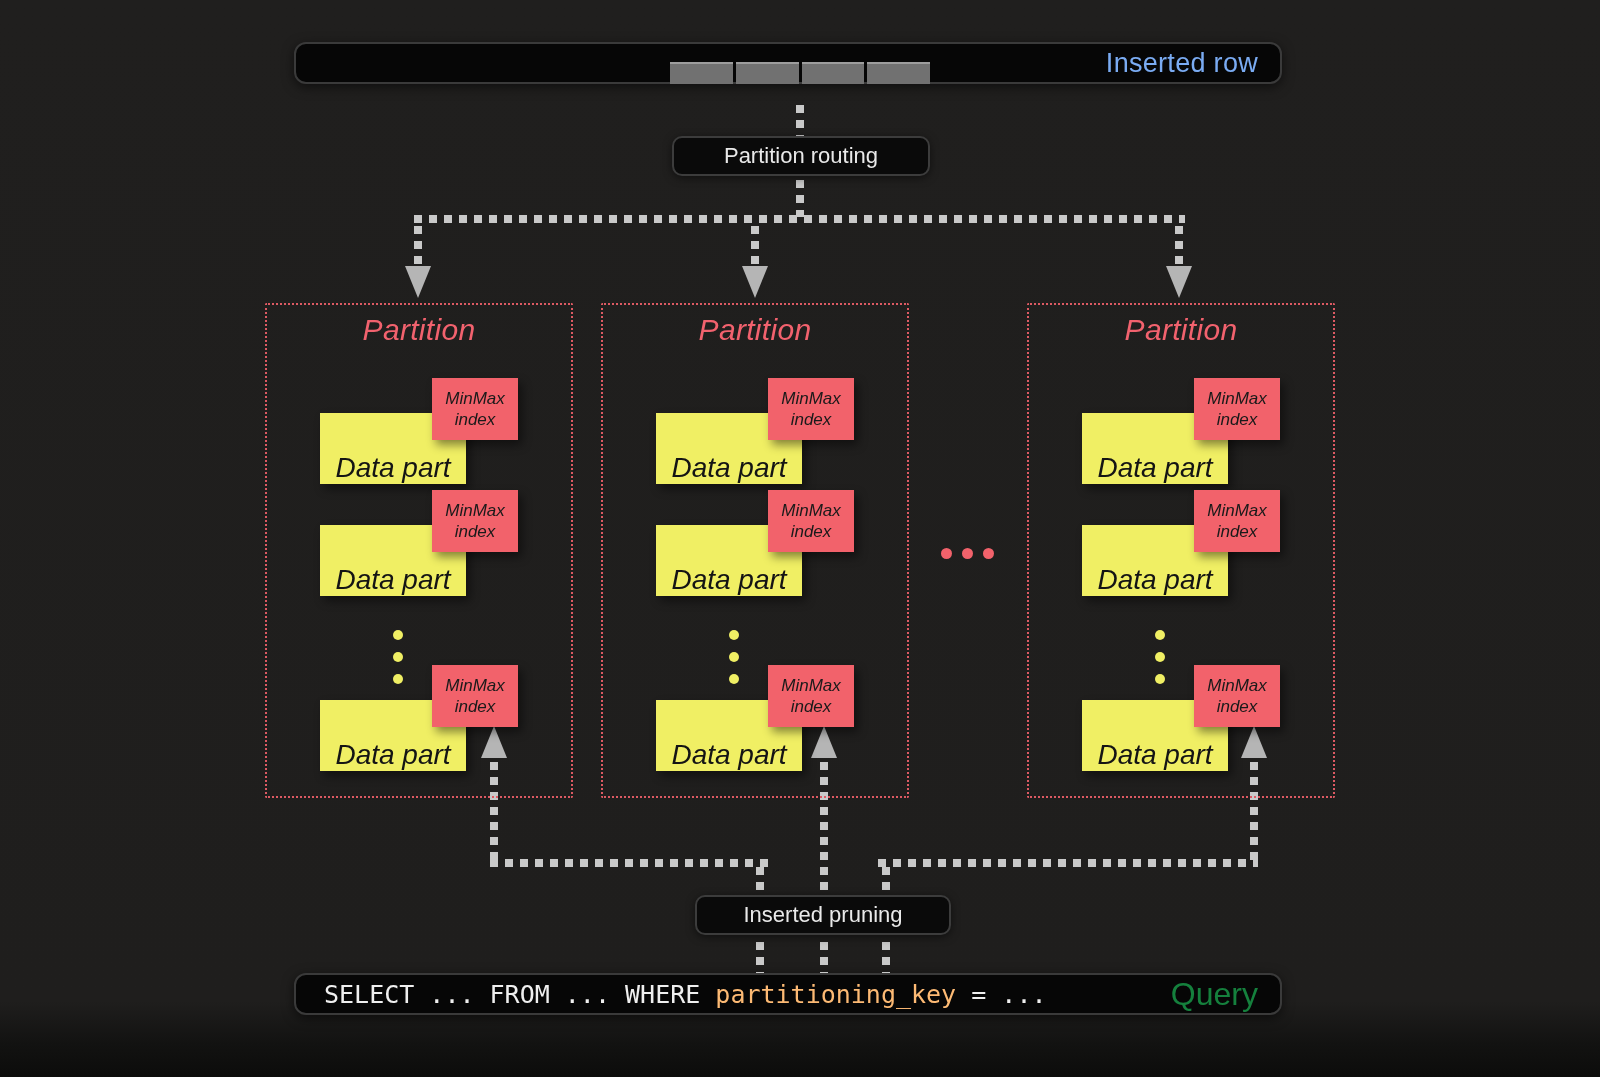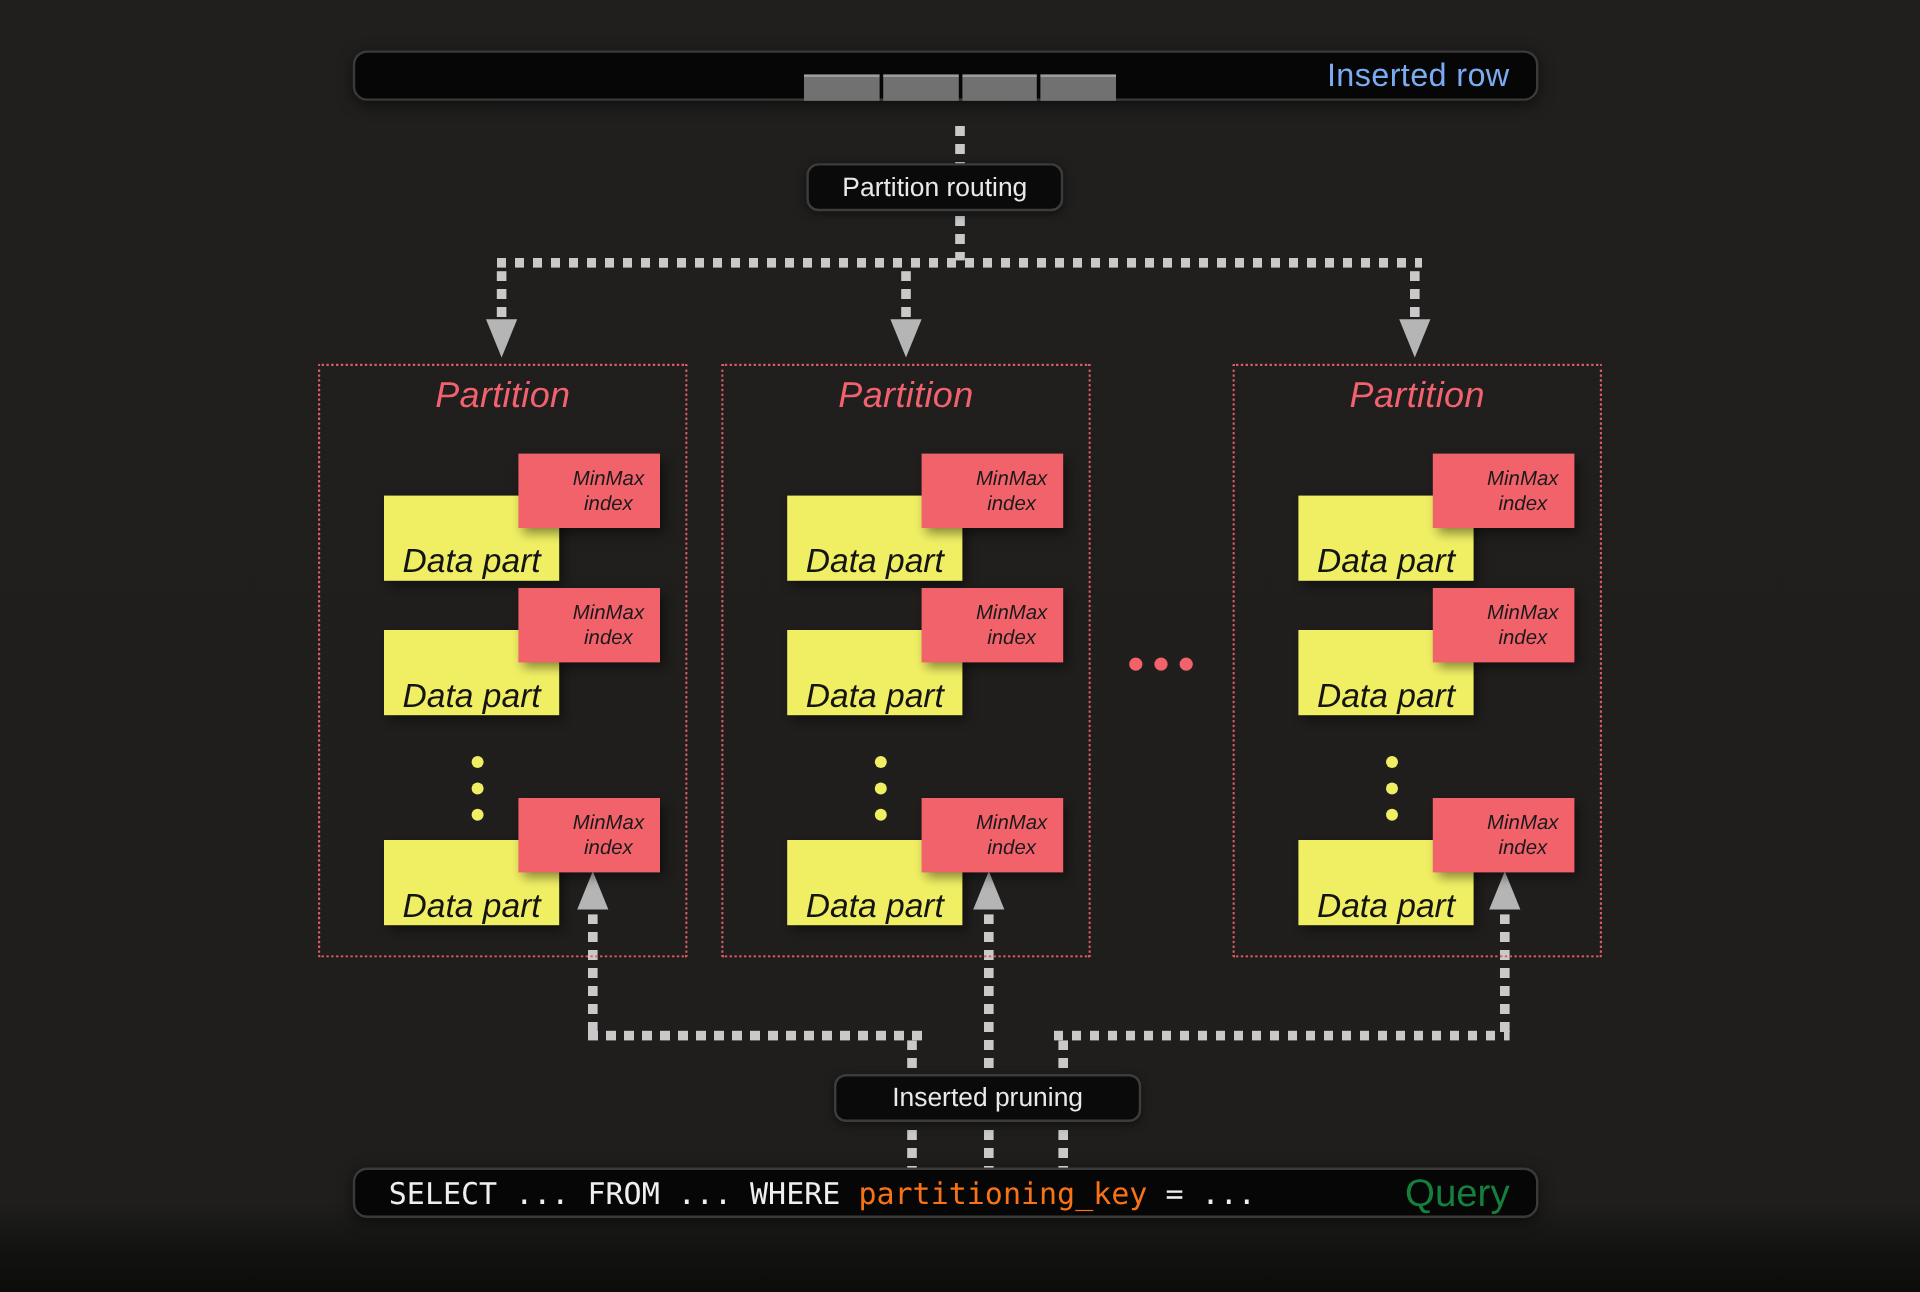--- a/index.html
+++ b/index.html
@@ -17,29 +17,29 @@
   #inserted-bar{top:42px;}
   #query-bar{top:973px;display:flex;align-items:center;padding:0 22px 0 28px;}
   .bar-label{
     position:absolute;right:22px;top:0;height:100%;display:flex;align-items:center;
     font-size:27px;color:#7aabf2;letter-spacing:.3px;
   }
   #row-cells{position:absolute;left:670px;top:62px;width:260px;height:22px;display:flex;gap:3px;}
   .cell{flex:1;background:linear-gradient(180deg,#9d9d9d 0 2px,#717171 2px);}
   
   .sql{font-family:"DejaVu Sans Mono","Liberation Mono",monospace;font-size:25px;color:#efefef;white-space:pre;}
-  .sql-key{color:#f97316;}
+  .sql-key{color:#fdba74;}
   #query-label{margin-left:auto;font-size:32px;color:#15803d;}
   
   .pill{
     position:absolute;box-sizing:border-box;height:40px;background:#0a0a0a;
     border:2px solid #3c3c3c;border-radius:10px;display:flex;align-items:center;justify-content:center;
     font-size:22px;color:#e9e9e9;z-index:5;box-shadow:0 2px 8px rgba(0,0,0,.5);
   }
-  #routing-pill{left:672px;top:136px;width:214px;}
+  #routing-pill{left:672px;top:136px;width:258px;}
   #pruning-pill{left:695px;top:895px;width:256px;}
   
   .vdash{position:absolute;width:8px;background-image:repeating-linear-gradient(to bottom,#c9c9c9 0 8px,transparent 8px 15px);z-index:1;}
   .hdash{position:absolute;height:8px;background-image:repeating-linear-gradient(to right,#c9c9c9 0 8px,transparent 8px 15px);z-index:1;}
   .tri-down{position:absolute;width:0;height:0;border-left:13px solid transparent;border-right:13px solid transparent;border-top:32px solid #b5b5b5;z-index:1;}
   .tri-up{position:absolute;width:0;height:0;border-left:13px solid transparent;border-right:13px solid transparent;border-bottom:32px solid #b5b5b5;z-index:1;}
   #line-insert-down{left:796px;top:105px;height:112px;}
   #line-top-h{left:414px;top:215px;width:771px;}
   #drop-1{left:414px;top:226px;height:42px;}
   #drop-2{left:751px;top:226px;height:42px;}
@@ -71,21 +71,21 @@
   }
   .data-part{
     position:absolute;left:53px;width:146px;height:71px;background:#f0ef64;
     display:flex;align-items:flex-end;justify-content:center;
     font-size:28px;color:#141414;z-index:2;box-shadow:4px 5px 9px rgba(0,0,0,.45);
   }
   .row1{top:108px}.row2{top:220px}.row3{top:395px}
   .minmax{
     position:absolute;left:165px;width:86px;height:62px;background:#f2626b;
     display:flex;align-items:center;justify-content:center;text-align:center;
-    font-size:17px;line-height:1.25;color:#1a1a1a;z-index:3;box-shadow:4px 5px 9px rgba(0,0,0,.45);padding-left:32px;
+    font-size:17px;line-height:1.25;color:#1a1a1a;z-index:3;box-shadow:4px 5px 9px rgba(0,0,0,.45);
   }
   .mm1{top:73px}.mm2{top:185px}.mm3{top:360px}
   .ydot{position:absolute;left:126px;width:10px;height:10px;border-radius:50%;background:#f0ef64;}
   .yd1{top:325px}.yd2{top:347px}.yd3{top:369px}
   .rdot{position:absolute;top:548px;width:11px;height:11px;border-radius:50%;background:#f2626b;z-index:2;}
   #rdot-1{left:941px}#rdot-2{left:962px}#rdot-3{left:983px}
 </style>
 </head>
 <body>
 

